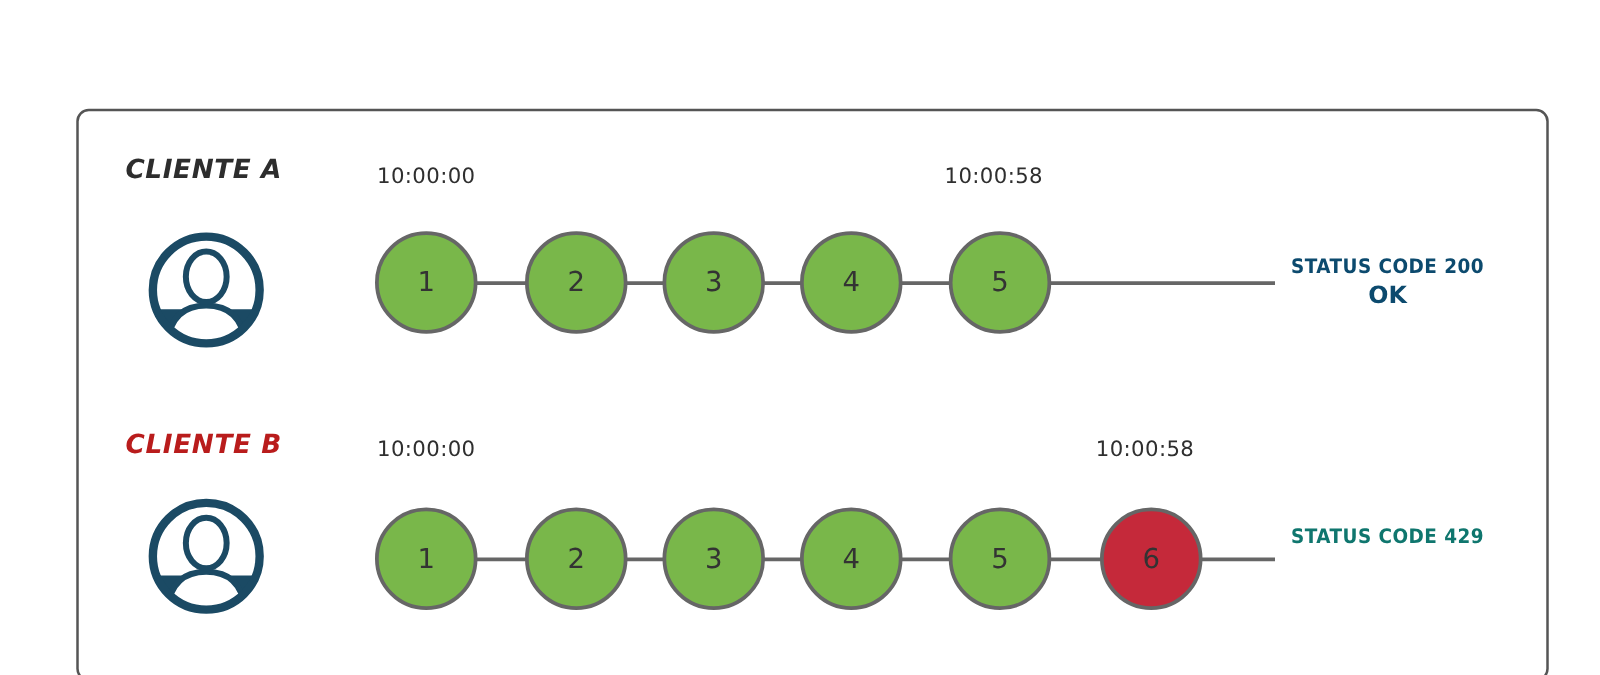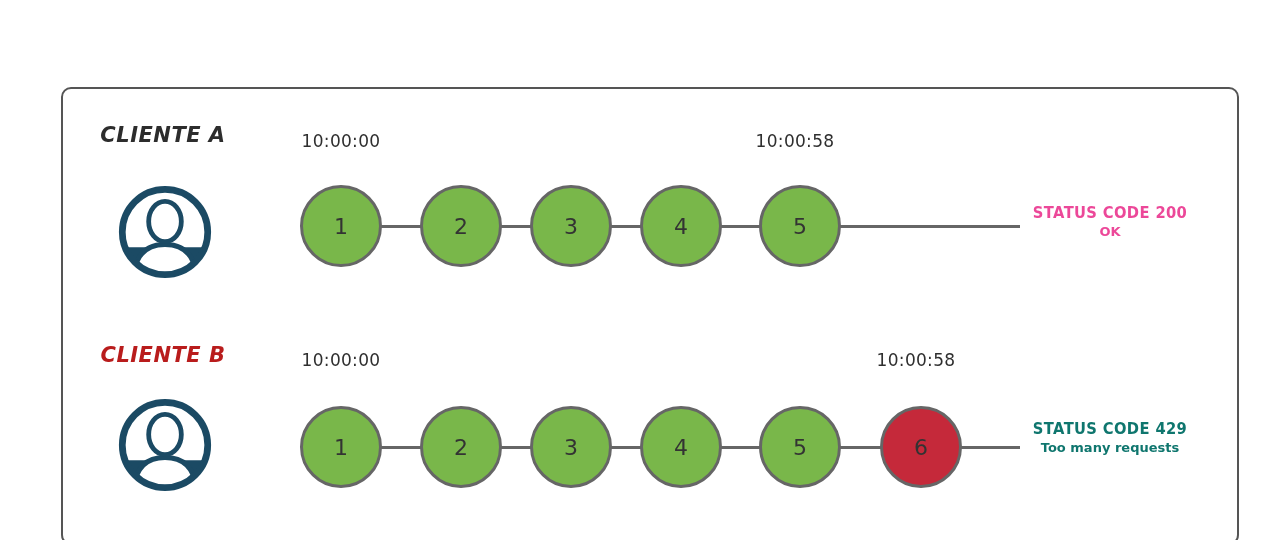--- a/index.html
+++ b/index.html
@@ -11,21 +11,21 @@
                 font-style:italic;font-weight:bold;font-size:21px;letter-spacing:0.5px;
                 color:#2d2d2d;white-space:nowrap;}
   .timestamp{position:absolute;transform:translateX(-50%);font-weight:normal;font-size:17px;
              color:#2f2f2f;white-space:nowrap;letter-spacing:0.3px;}
   .timeline-line{position:absolute;height:3px;background:#666666;}
   .node{position:absolute;width:76px;height:76px;border:3px solid #666666;border-radius:50%;
         display:flex;align-items:center;justify-content:center;
         font-size:22px;color:#333333;box-sizing:content-box;}
   .status{position:absolute;width:170px;text-align:center;line-height:1.3;}
   .status .l1{display:block;font-size:16px;font-weight:bold;letter-spacing:0.4px;transform:scaleX(0.92);}
-  .status .l2{display:block;font-size:13px;font-weight:bold;}
+  .status .l2{display:block;font-size:19px;font-weight:bold;}
   .avatar{position:absolute;}
 </style>
 </head>
 <body>
 
 <div class="canvas">
   <div class="frame"></div>
   <div id="rows">
       <div>
         <div class="client-label" style="left: 163px; top: 76px; color: rgb(45, 45, 45);">CLIENTE A</div>
@@ -43,21 +43,21 @@
     <circle cx="50" cy="50" r="44.5" fill="none" stroke="#1b4a64" stroke-width="7"></circle>
   </svg></div>
         <div class="timestamp" style="left: 341px; top: 84px; color: rgb(47, 47, 47);">10:00:00</div>
         <div class="timestamp" style="left: 795px; top: 84px; color: rgb(47, 47, 47);">10:00:58</div>
         <div class="timeline-line" style="left: 341px; top: 177.5px; width: 679px; background: rgb(102, 102, 102);"></div>
         <div class="node" style="left: 300px; top: 138px; background: rgb(121, 183, 74); border-color: rgb(102, 102, 102);">1</div>
         <div class="node" style="left: 420px; top: 138px; background: rgb(121, 183, 74); border-color: rgb(102, 102, 102);">2</div>
         <div class="node" style="left: 530px; top: 138px; background: rgb(121, 183, 74); border-color: rgb(102, 102, 102);">3</div>
         <div class="node" style="left: 640px; top: 138px; background: rgb(121, 183, 74); border-color: rgb(102, 102, 102);">4</div>
         <div class="node" style="left: 759px; top: 138px; background: rgb(121, 183, 74); border-color: rgb(102, 102, 102);">5</div>
-        <div class="status" style="left: 1025px; top: 156px; color: #ec4899;">
+        <div class="status" style="left: 1025px; top: 156px; color: #0c4a6e;">
           <span class="l1">STATUS CODE 200</span>
           <span class="l2">OK</span>
         </div>
       </div>
       <div>
         <div class="client-label" style="left: 163px; top: 296px; color: #b91c1c;">CLIENTE B</div>
         <div class="avatar" style="left: 117px; top: 350px;"><svg width="96" height="96" viewBox="0 0 100 100">
     <defs>
               <clipPath id="avclip">
                 <circle cx="50" cy="50" r="44"></circle>
@@ -74,17 +74,16 @@
         <div class="timestamp" style="left: 916px; top: 303px; color: rgb(47, 47, 47);">10:00:58</div>
         <div class="timeline-line" style="left: 341px; top: 398.5px; width: 679px; background: rgb(102, 102, 102);"></div>
         <div class="node" style="left: 300px; top: 359px; background: rgb(121, 183, 74); border-color: rgb(102, 102, 102);">1</div>
         <div class="node" style="left: 420px; top: 359px; background: rgb(121, 183, 74); border-color: rgb(102, 102, 102);">2</div>
         <div class="node" style="left: 530px; top: 359px; background: rgb(121, 183, 74); border-color: rgb(102, 102, 102);">3</div>
         <div class="node" style="left: 640px; top: 359px; background: rgb(121, 183, 74); border-color: rgb(102, 102, 102);">4</div>
         <div class="node" style="left: 759px; top: 359px; background: rgb(121, 183, 74); border-color: rgb(102, 102, 102);">5</div>
         <div class="node" style="left: 880px; top: 359px; background: rgb(197, 41, 58); border-color: rgb(102, 102, 102);">6</div>
         <div class="status" style="left: 1025px; top: 372px; color: #0f766e;">
           <span class="l1">STATUS CODE 429</span>
-          <span class="l2">Too many requests</span>
         </div>
       </div>
     </div>
 </div>
 
 </body></html>

